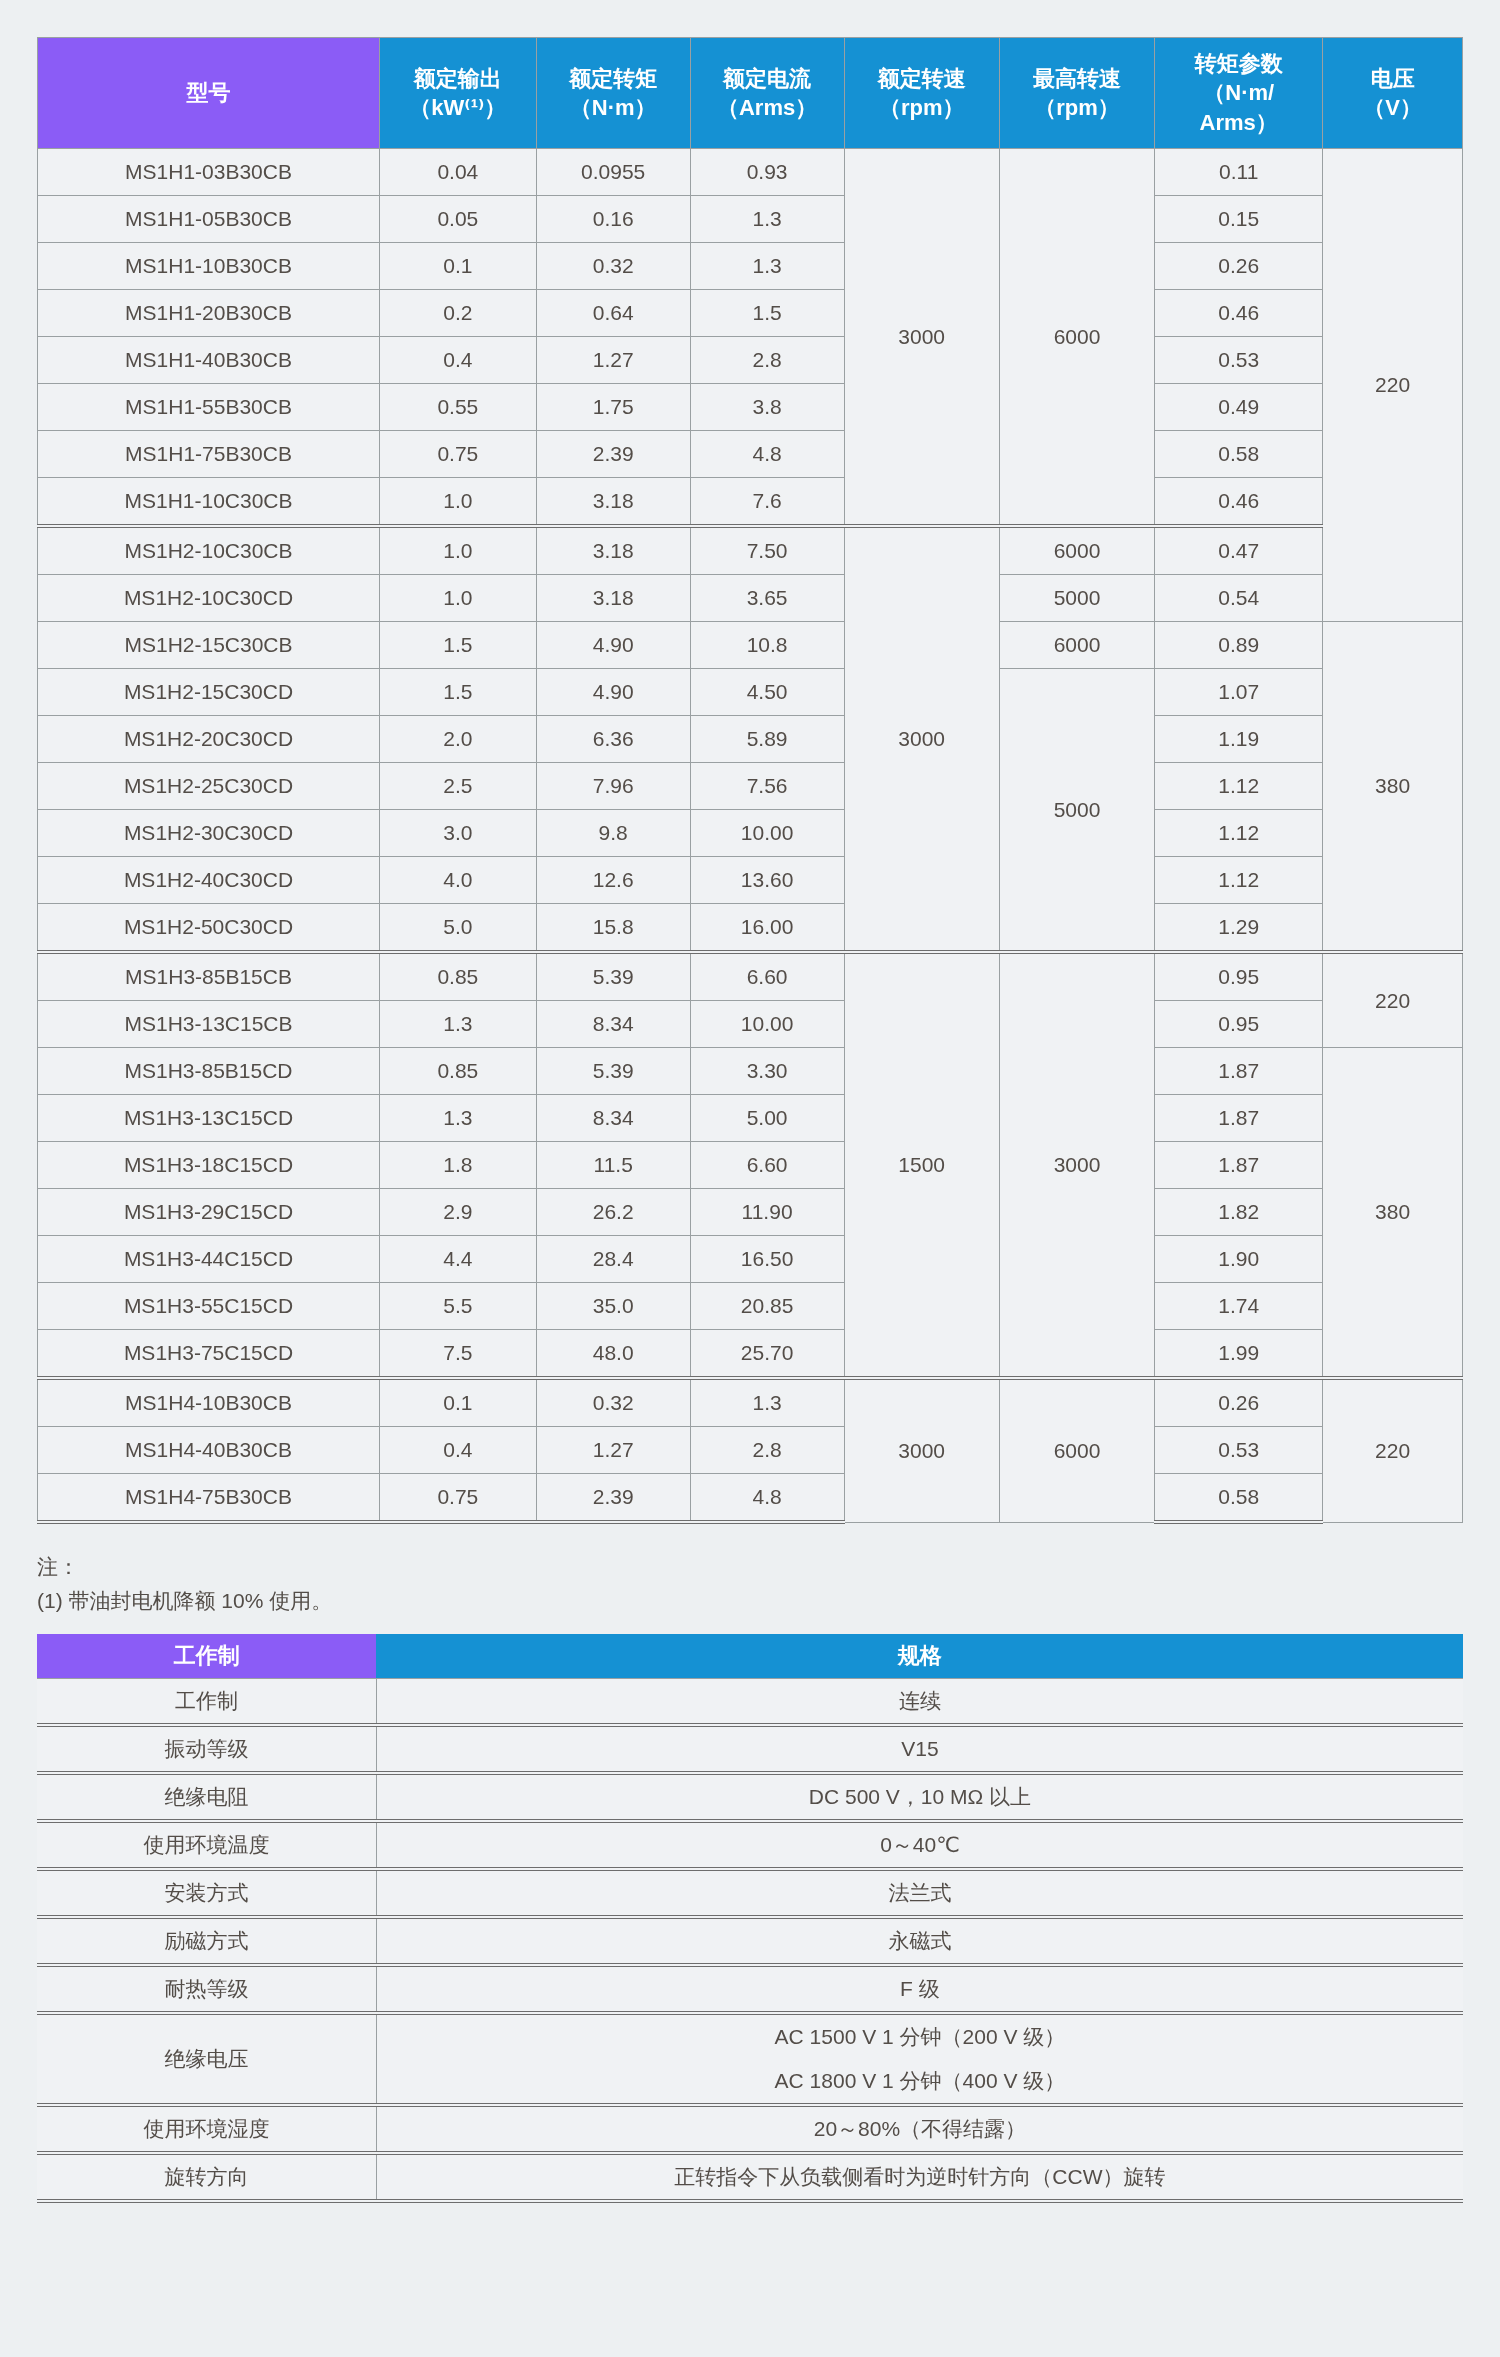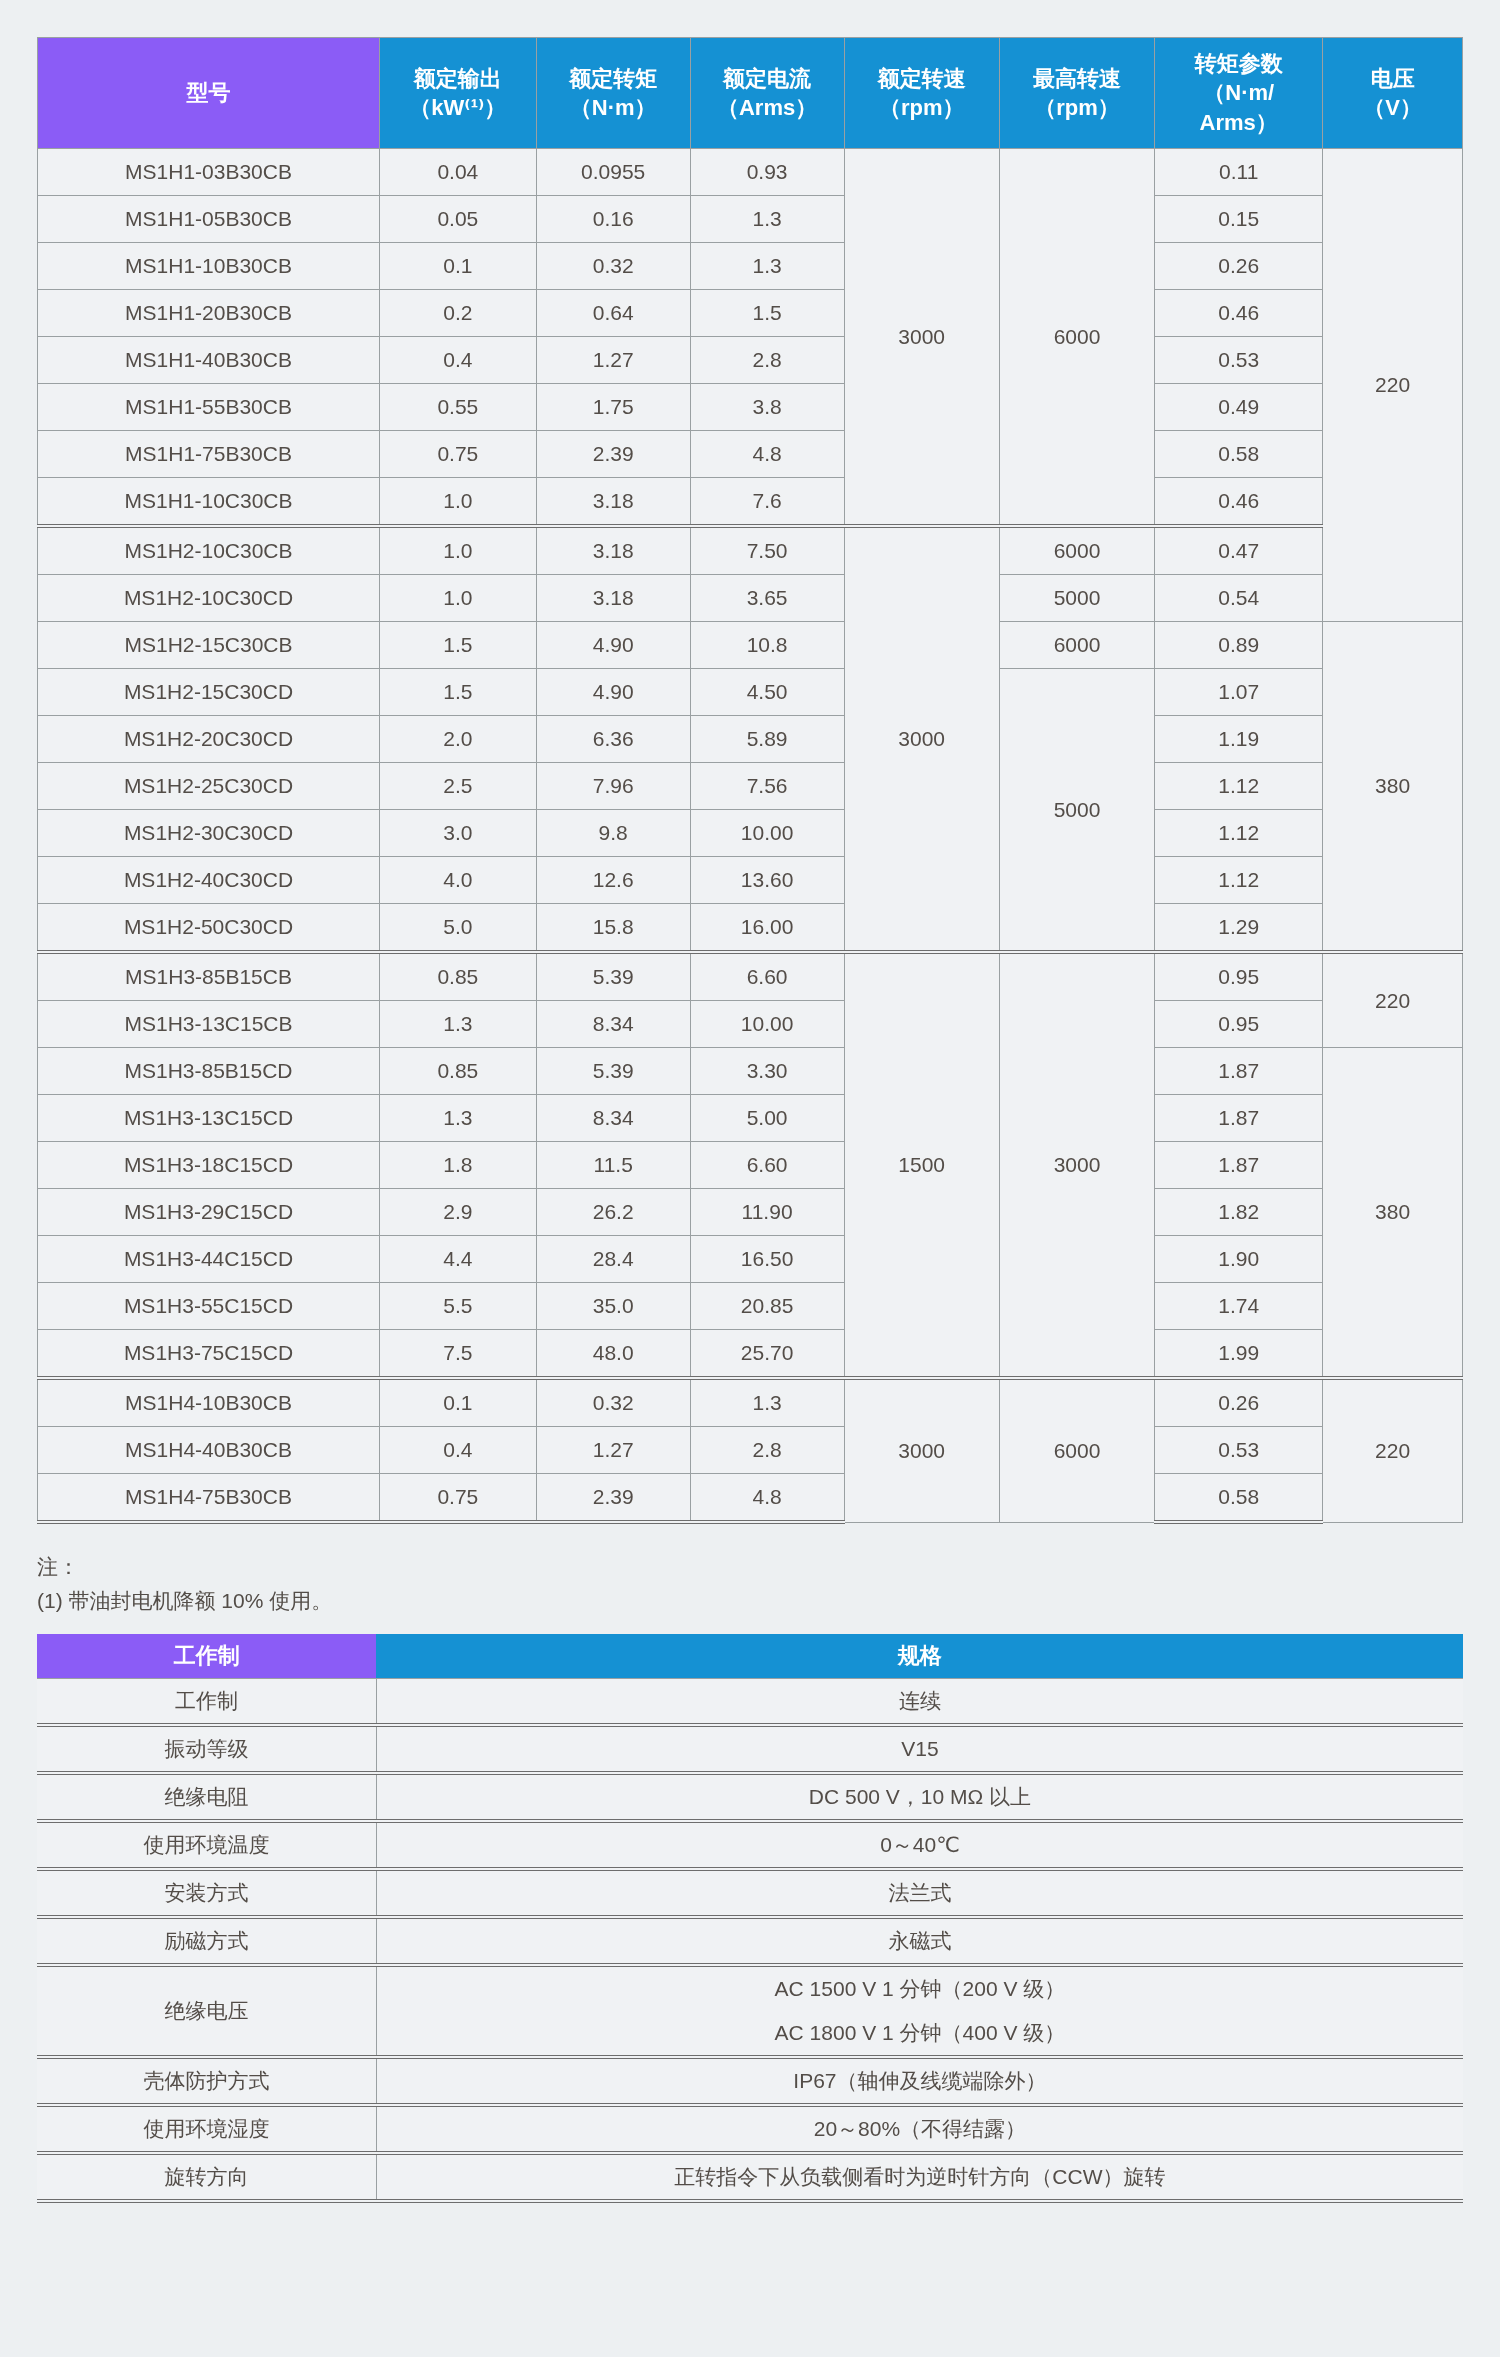--- a/index.html
+++ b/index.html
@@ -332,33 +332,33 @@
             <div>法兰式</div>
           </td>
         </tr>
         <tr>
           <td class="label">励磁方式</td>
           <td>
             <div>永磁式</div>
           </td>
         </tr>
         <tr>
+          <td class="label">耐热等级</td>
+          <td>
+            <div>F 级</div>
+          </td>
+        </tr>
+        <tr>
           <td class="label">绝缘电压</td>
           <td>
             <div>AC 1500 V 1 分钟（200 V 级）</div>
             <div>AC 1800 V 1 分钟（400 V 级）</div>
           </td>
         </tr>
         <tr>
-          <td class="label">壳体防护方式</td>
-          <td>
-            <div>IP67（轴伸及线缆端除外）</div>
-          </td>
-        </tr>
-        <tr>
           <td class="label">使用环境湿度</td>
           <td>
             <div>20～80%（不得结露）</div>
           </td>
         </tr>
         <tr>
           <td class="label">旋转方向</td>
           <td>
             <div>正转指令下从负载侧看时为逆时针方向（CCW）旋转</div>
           </td>

